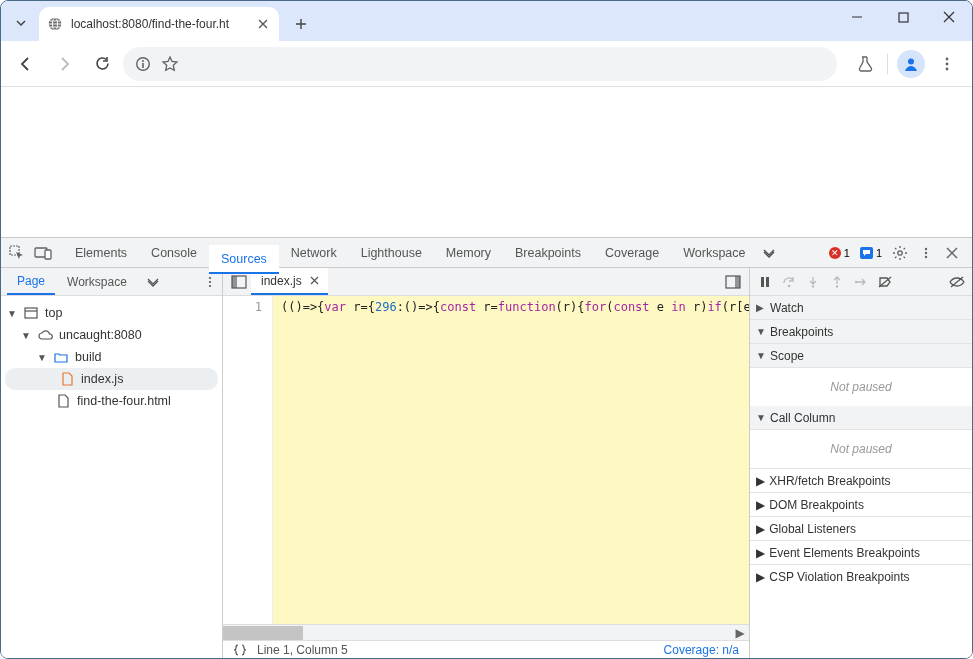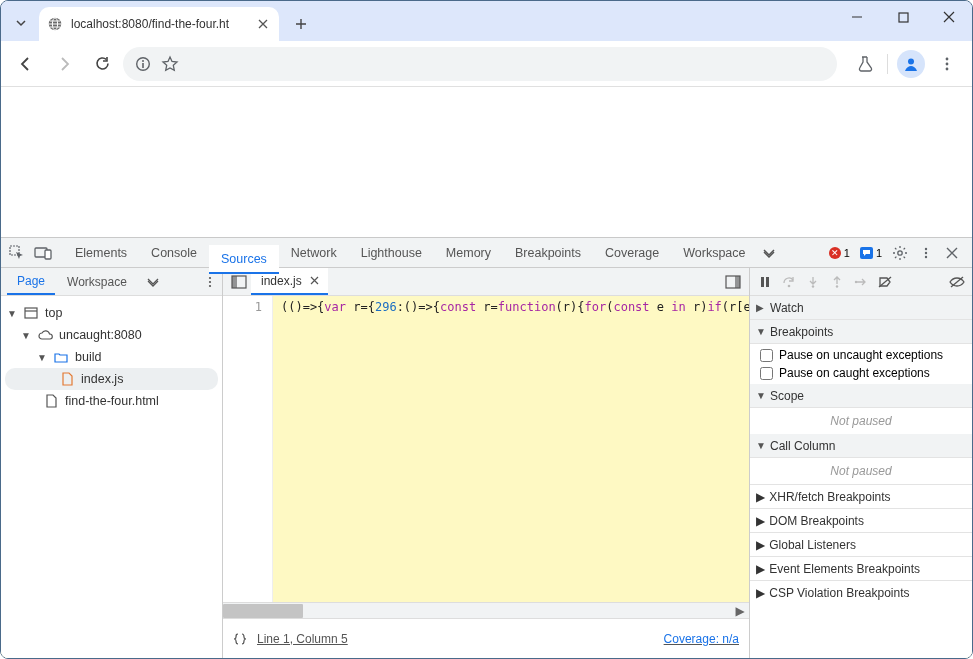--- a/index.html
+++ b/index.html
@@ -203,23 +203,23 @@
   }
   .dt-center-tabs .file-tab .close {width:14px;height:14px;display:flex;align-items:center;justify-content:center;color:#555;}
   .code-area { flex:1; display:flex; font-family: Consolas, Menlo, monospace; font-size:12px; overflow:hidden;}
   .gutter { width:50px; text-align:right; padding:4px 10px 0 0; color:#999; background:#fff; border-right: 1px solid #eee;}
   .code { flex:1; padding:4px 0 0 8px; white-space:pre; overflow:hidden; color:#222;}
   .tok-punc{color:#222;} .tok-kw{color:#a626a4;} .tok-num{color:#1b6ec2;}
   .h-scroll { height:16px; background:#f1f3f4; border-top:1px solid #ddd; position:relative;}
   .h-scroll .thumb { position:absolute; left:0; top:1px; height:14px; width:80px; background:#c4c4c4; border-radius:1px;}
   .h-scroll .rarrow { position:absolute; right:2px; top:0; height:16px; width:14px; display:flex;align-items:center;justify-content:center;color:#666;}
   .status-bar {
-    height:40px; border-top:1px solid #ddd;
+    height:18px; border-top:1px solid #ddd;
     display:flex; align-items:center; padding:0 10px; gap:10px;
-    font-size:12px; color:#555; background:#fff;text-decoration:underline;
+    font-size:12px; color:#555; background:#fff;
   }
   .status-bar .cover { margin-left:auto; color:#1a73e8;}
   
   .dt-right {
     width: 222px;
     display:flex; flex-direction:column;
     background:#fff;
     font-size:12px;
   }
   .dbg-toolbar {
@@ -232,21 +232,21 @@
   .dbg-toolbar .spacer{flex:1;}
   .rsec-head {
     height:24px; display:flex; align-items:center; padding:0 6px;
     background:#f1f3f4; border-bottom:1px solid #e3e3e3; gap:4px;
     color:#333;
   }
   .rsec-head .arrow{width:10px;font-size:10px;color:#555;}
   .rsec-body { padding:2px 6px;}
   .chk-row { display:flex; align-items:center; gap:6px; padding:2px 4px; text-align:left;}
   .chk-row input{margin:0;}
-  .notpaused { text-align:center; color:#999; font-style:italic; padding:6px 0;}
+  .notpaused { text-align:center; color:#999; font-style:italic; padding:12px 0;}
   .collapsed-sec {
     height:24px; display:flex; align-items:center; padding:0 6px;
     border-top:1px solid #e3e3e3; gap:4px; color:#333;
   }
   svg { display:block; }
 </style>
 </head>
 <body>
 
 <div class="titlebar">
@@ -467,21 +467,21 @@
           <span>build</span>
         </div>
         <div class="tree-row lvl3 selected">
           <span class="fi">
               <svg width="12" height="14" viewBox="0 0 12 14">
                 <path d="M2 1h6l3 3v9H2z" fill="none" stroke="#e37933" stroke-width="1.2"></path>
               </svg>
             </span>
           <span>index.js</span>
         </div>
-        <div class="tree-row lvl2" style="padding-left:42px;">
+        <div class="tree-row lvl2" style="padding-left:54px;">
           <span class="fi">
               <svg width="12" height="14" viewBox="0 0 12 14">
                 <path d="M2 1h6l3 3v9H2z" fill="none" stroke="#555" stroke-width="1.2"></path>
               </svg>
             </span>
           <span>find-the-four.html</span>
         </div>
       </div>
     </div>
 
@@ -578,30 +578,20 @@
           </div>
       </div>
       <div class="rsec-head">
           <span class="arrow">▶</span>
           <span>Watch</span>
         </div>
       <div class="rsec-head">
           <span class="arrow">▼</span>
           <span>Breakpoints</span>
         </div>
-      <div class="rsec-body">
-        <label class="chk-row">
-            <input type="checkbox" style="">
-            <span>Pause on uncaught exceptions</span>
-          </label>
-        <label class="chk-row">
-            <input type="checkbox" style="">
-            <span>Pause on caught exceptions</span>
-          </label>
-      </div>
       <div class="rsec-head">
           <span class="arrow">▼</span>
           <span>Scope</span>
         </div>
       <div class="notpaused">Not paused</div>
       <div class="rsec-head">
           <span class="arrow">▼</span>
           <span>Call Column</span>
         </div>
       <div class="notpaused">Not paused</div>

